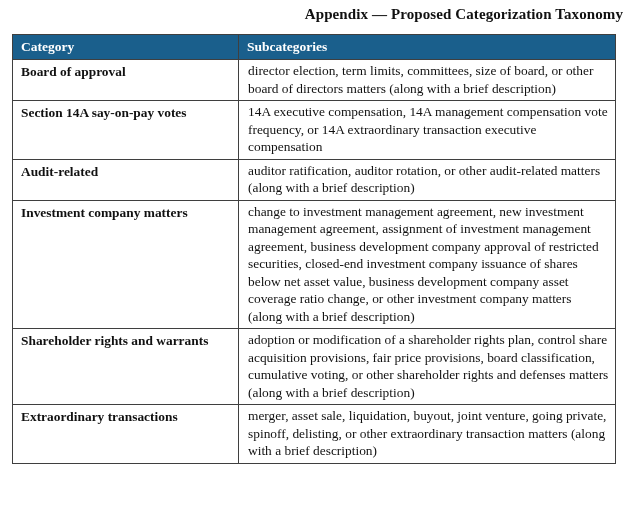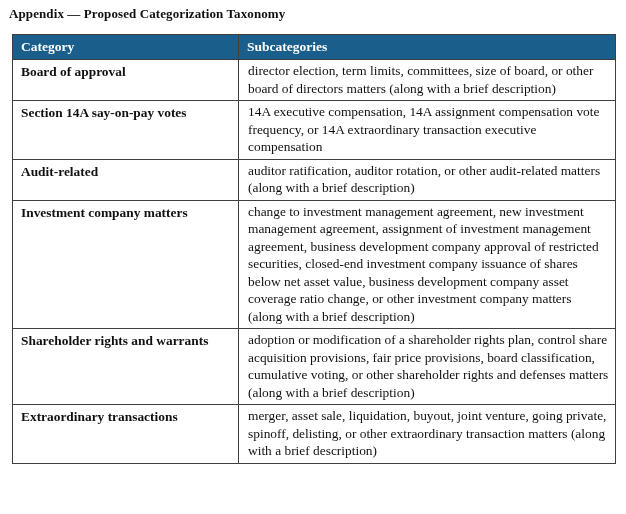--- a/index.html
+++ b/index.html
@@ -21,23 +21,23 @@
   .page {
     position: relative;
     width: 626px;
     height: 514px;
   }
   .doc-title {
     position: absolute;
     top: 6px;
     left: 9px;
     width: 614px;
-    text-align: left;
+    text-align: right;
     font-weight: bold;
-    font-size: 13px;
+    font-size: 15px;
     letter-spacing: 0.1px;
   }
   table.taxonomy {
     position: absolute;
     top: 34px;
     left: 12px;
     width: 603px;
     border-collapse: collapse;
     table-layout: fixed;
     padding-left: 7px;
@@ -90,21 +90,21 @@
       </tr>
     </thead>
     <tbody id="table-body">
   <tr>
     <td class="cat">Board of approval</td>
     <td class="sub">director election, term limits, committees, size of board, or other board of directors matters (along with a brief description)</td>
   </tr>
 
   <tr>
     <td class="cat">Section 14A say-on-pay votes</td>
-    <td class="sub">14A executive compensation, 14A assignment compensation vote frequency, or 14A extraordinary transaction executive compensation</td>
+    <td class="sub">14A executive compensation, 14A management compensation vote frequency, or 14A extraordinary transaction executive compensation</td>
   </tr>
 
   <tr>
     <td class="cat">Audit-related</td>
     <td class="sub">auditor ratification, auditor rotation, or other audit-related matters (along with a brief description)</td>
   </tr>
 
   <tr>
     <td class="cat">Investment company matters</td>
     <td class="sub">change to investment management agreement, new investment management agreement, assignment of investment management agreement, business development company approval of restricted securities, closed-end investment company issuance of shares below net asset value, business development company asset coverage ratio change, or other investment company matters (along with a brief description)</td>

